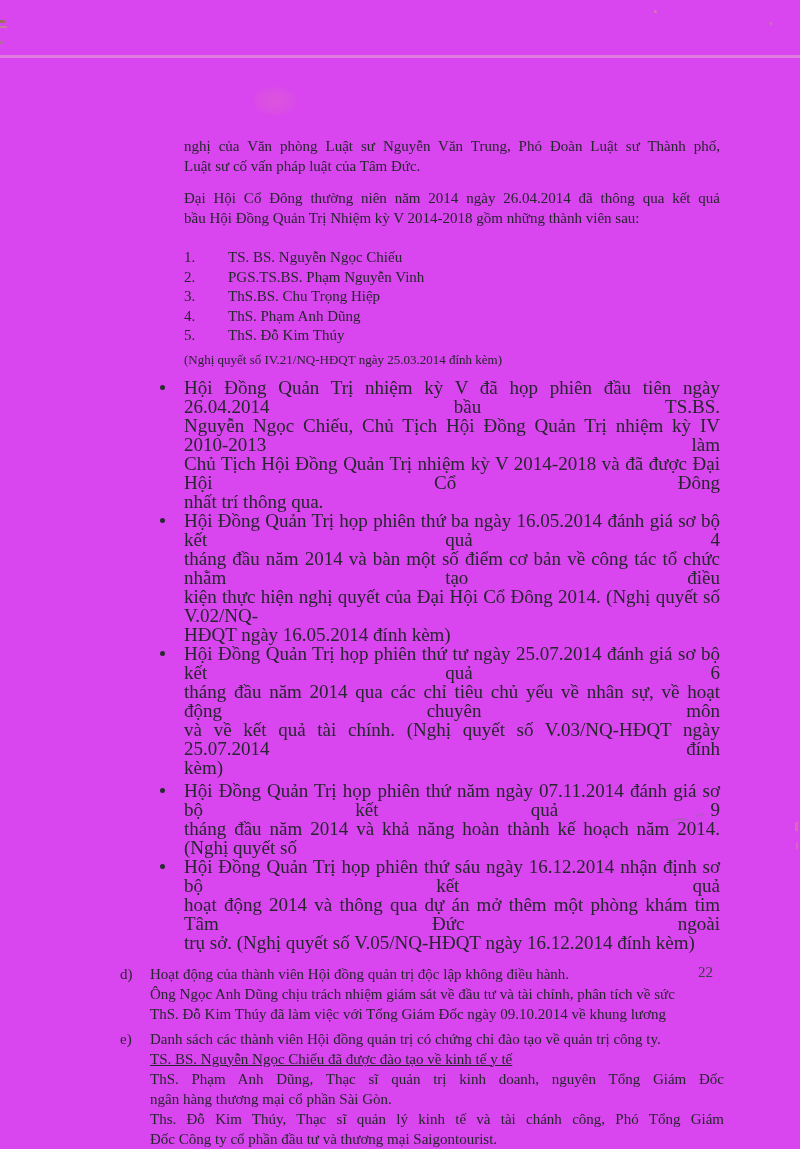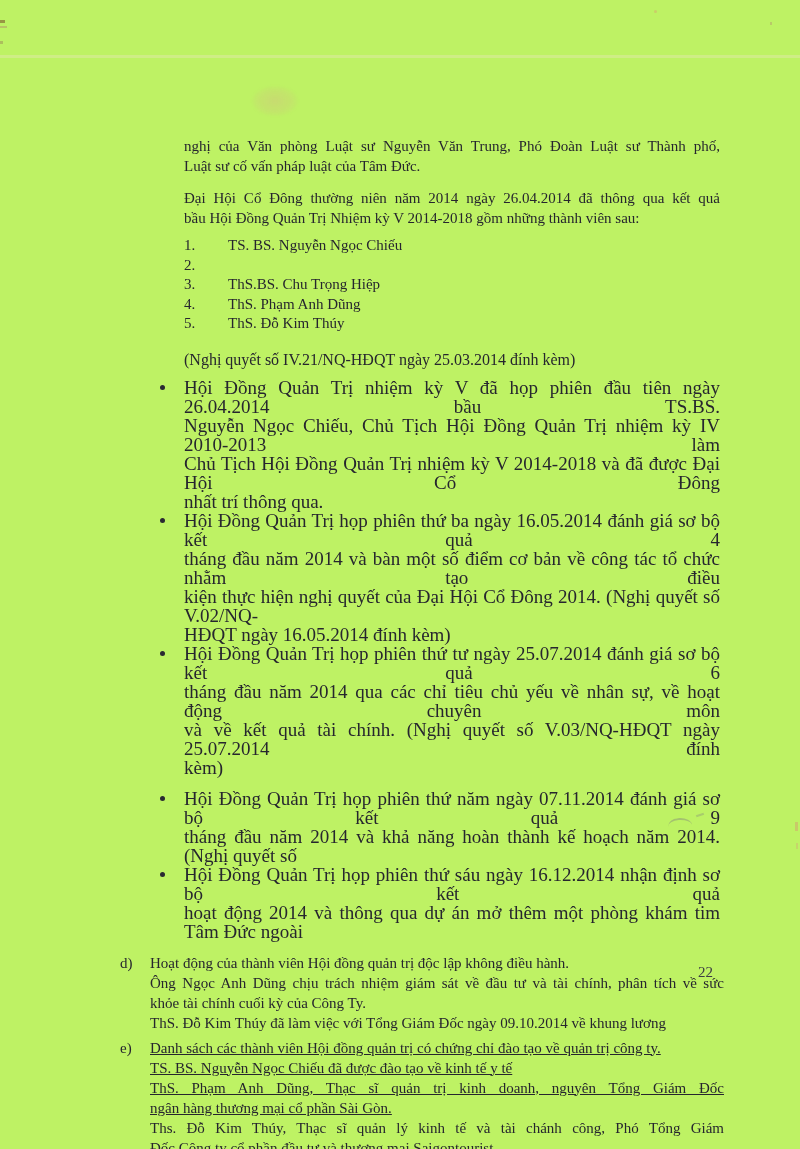--- a/index.html
+++ b/index.html
@@ -4,41 +4,41 @@
 <style>
   html,body { margin:0; padding:0; }
   body {
     width:800px; height:1149px;
     background:#ffffff;
     font-family:"Liberation Serif","DejaVu Serif",serif;
     color:#26262e;
   }
   .page {
     position:relative; width:800px; height:1149px;
-    background:#bef264; overflow:hidden;
+    background:#d946ef; overflow:hidden;
   }
   .flow { padding-top:136px; }
 
   
   .jl { text-align:justify; text-align-last:justify; }
   .jl:last-child { text-align-last:left; }
 
   .para { width:536px; margin:0 0 0 184px; font-size:15px; line-height:20px; }
   .mb12 { margin-bottom:12px; }
-  .mb10 { margin-bottom:12px; }
-  .mb8  { margin-bottom:8px; }
-  .mb7  { margin-bottom:7px;text-decoration:underline; }
+  .mb10 { margin-bottom:4px; }
+  .mb8  { margin-bottom:20px; }
+  .mb7  { margin-bottom:7px; }
   .mb6  { margin-bottom:6px;text-decoration:underline; }
   .mb5  { margin-bottom:5px; }
 
   .member-list { margin-left:184px; font-size:15px; line-height:19.5px; }
   .member-row { display:flex; }
   .member-num { width:44px; flex:none; }
 
-  .note { width:536px; margin:16px 0 8px 184px; font-size:16px; line-height:20px; }
+  .note { width:536px; margin:4px 0 8px 184px; font-size:13px; line-height:20px; }
 
   .bullet { display:flex; margin-left:160px; }
   .bullet .dot {
     width:5px; height:5px; border-radius:50%;
     background:#2a2a32; margin:7px 0 0 0; flex:none;
   }
   .bullet .btext { width:536px; margin-left:19px; font-size:19px; line-height:19px; }
 
   .section { display:flex; margin-left:120px; font-size:15px; line-height:20px; }
   .section .slabel { width:30px; flex:none; }
@@ -102,20 +102,21 @@
         <div class="jl">bầu Hội Đồng Quản Trị Nhiệm kỳ V 2014-2018 gồm những thành viên sau:</div>
       </div>
 
     <div class="member-list">
       <div class="member-row">
         <span class="member-num">1.</span>
         <span>TS. BS. Nguyễn Ngọc Chiếu</span>
       </div>
       <div class="member-row">
         <span class="member-num">2.</span>
+        <span>PGS.TS.BS. Phạm Nguyễn Vinh</span>
       </div>
       <div class="member-row">
         <span class="member-num">3.</span>
         <span>ThS.BS. Chu Trọng Hiệp</span>
       </div>
       <div class="member-row">
         <span class="member-num">4.</span>
         <span>ThS. Phạm Anh Dũng</span>
       </div>
       <div class="member-row">
@@ -158,32 +159,32 @@
       <div class="btext">
           <div class="jl">Hội Đồng Quản Trị họp phiên thứ năm ngày 07.11.2014 đánh giá sơ bộ kết quả 9</div>
           <div class="jl">tháng đầu năm 2014 và khả năng hoàn thành kế hoạch năm 2014. (Nghị quyết số</div>
         </div>
     </div>
     <div class="bullet mb12">
       <span class="dot"></span>
       <div class="btext">
           <div class="jl">Hội Đồng Quản Trị họp phiên thứ sáu ngày 16.12.2014 nhận định sơ bộ kết quả</div>
           <div class="jl">hoạt động 2014 và thông qua dự án mở thêm một phòng khám tim Tâm Đức ngoài</div>
+          <div class="jl">trụ sở. (Nghị quyết số V.05/NQ-HĐQT ngày 16.12.2014 đính kèm)</div>
         </div>
     </div>
 
     <div class="section mb5">
       <div class="slabel">d)</div>
       <div class="scontent">
         <div class="spar mb8">
             <div class="jl">Hoạt động của thành viên Hội đồng quản trị độc lập không điều hành.</div>
           </div>
         <div class="spar mb8">
             <div class="jl">Ông Ngọc Anh Dũng chịu trách nhiệm giám sát về đầu tư và tài chính, phân tích về sức</div>
-            <div class="jl">khỏe tài chính cuối kỳ của Công Ty.</div>
           </div>
         <div class="spar">
             <div class="jl">ThS. Đỗ Kim Thúy đã làm việc với Tổng Giám Đốc ngày 09.10.2014 về khung lương</div>
           </div>
       </div>
     </div>
 
     <div class="section">
       <div class="slabel">e)</div>
       <div class="scontent">

